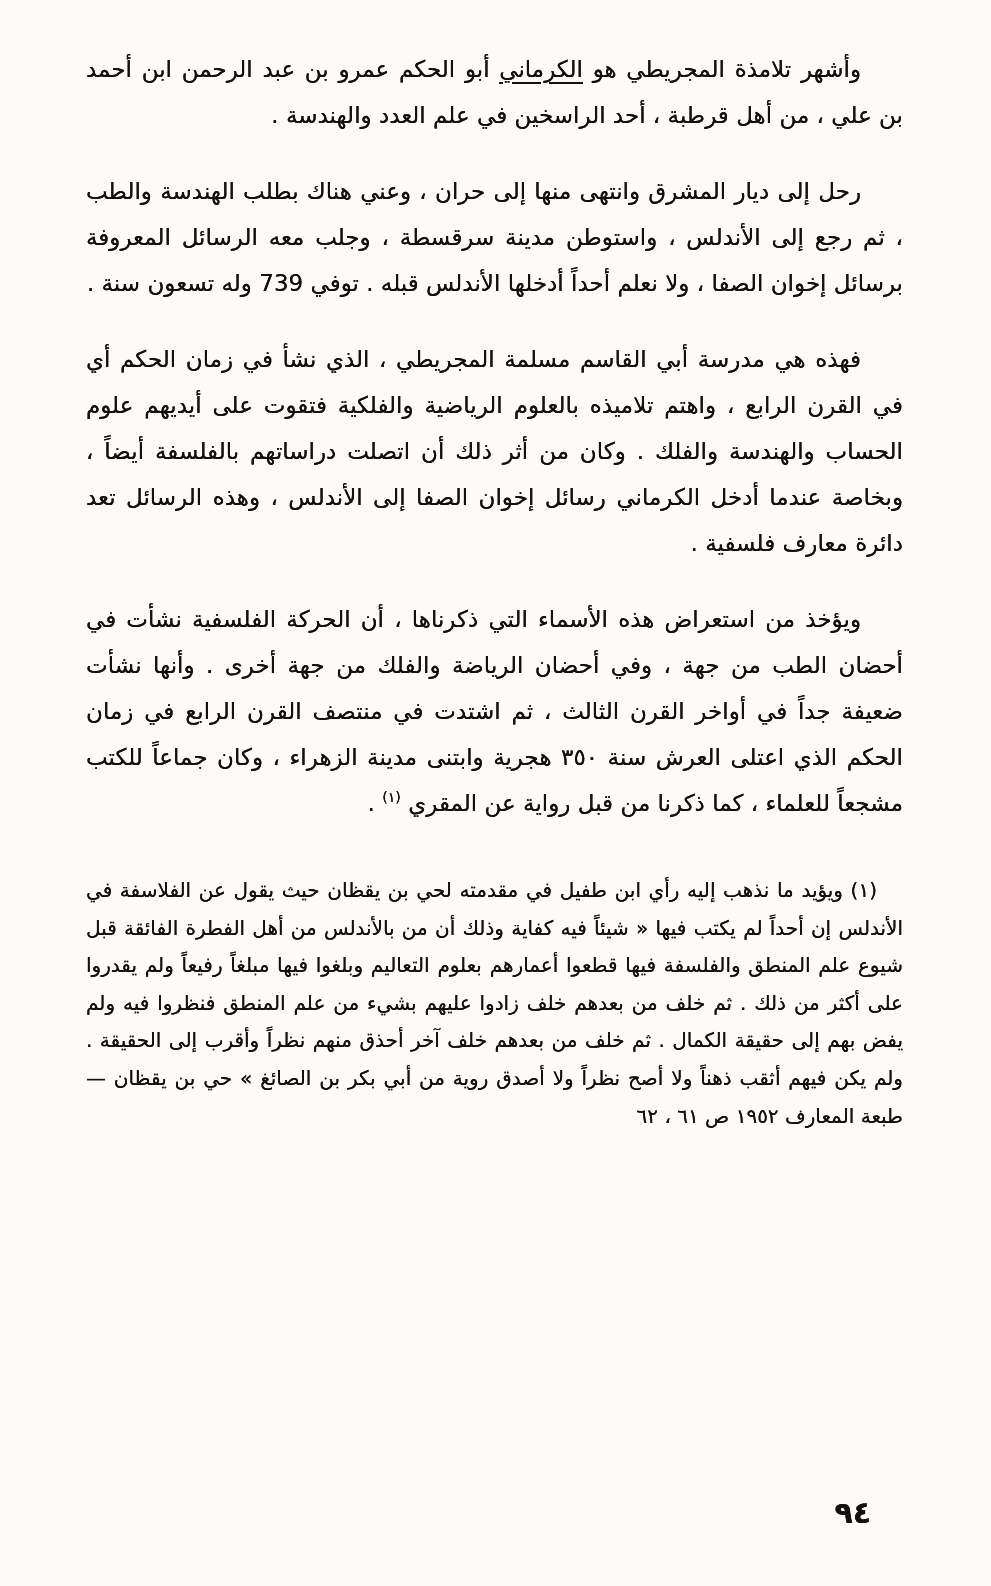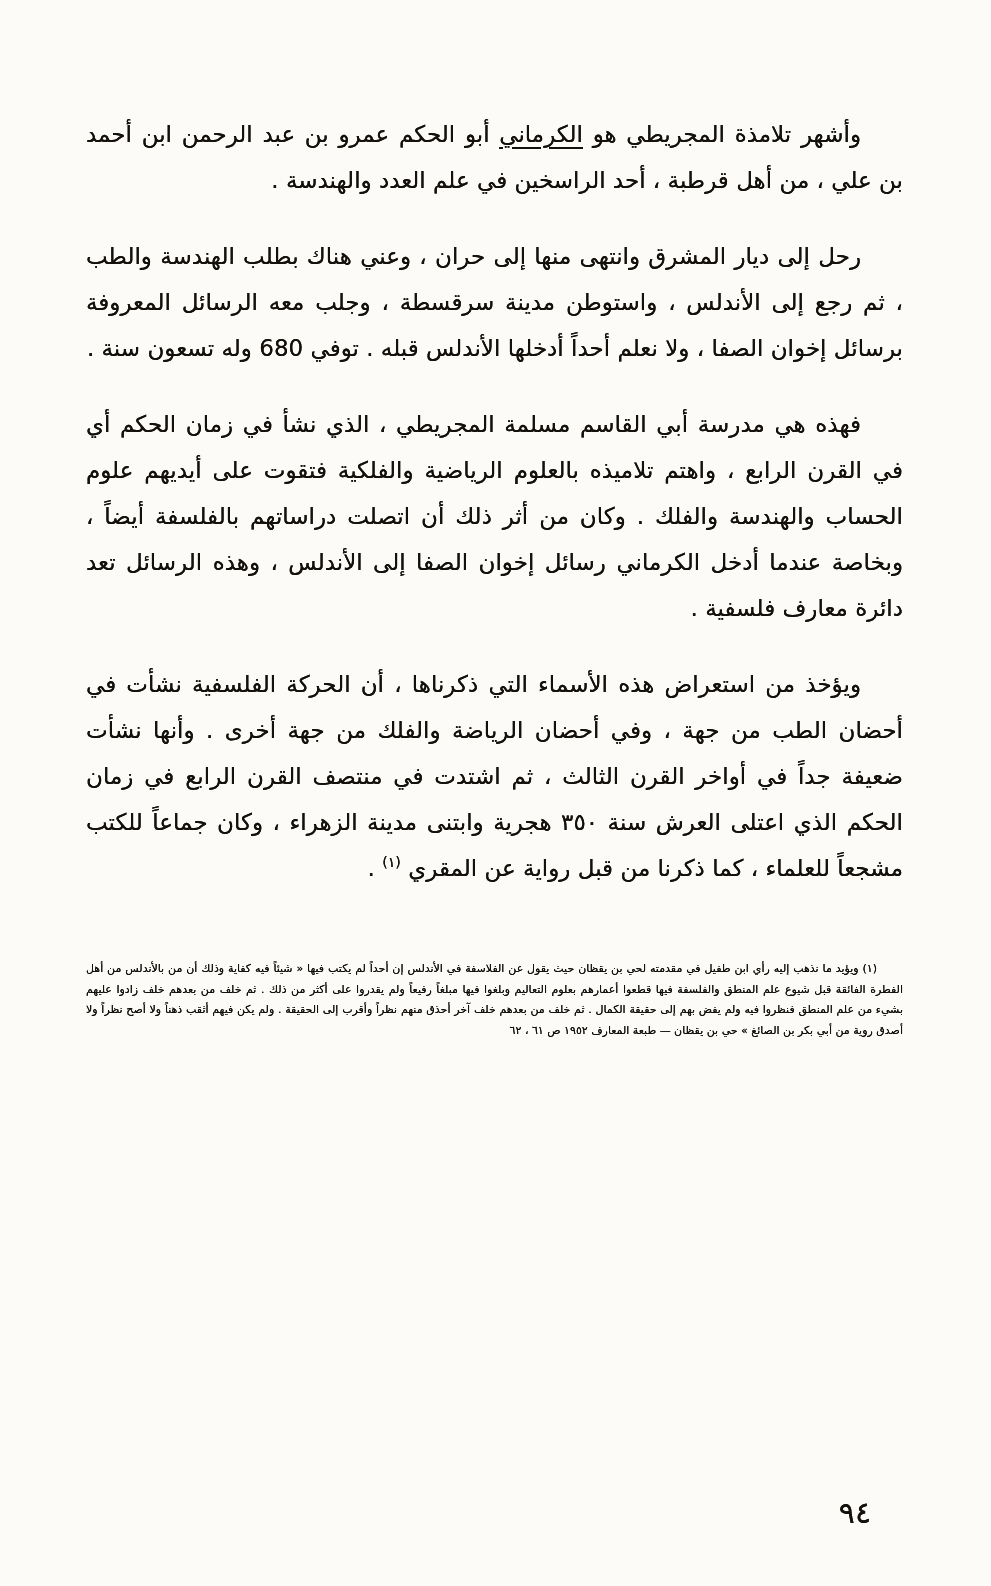--- a/index.html
+++ b/index.html
@@ -8,21 +8,21 @@
     padding: 0;
     background: #f4f2ec;
   }
   .page {
     position: relative;
     width: 991px;
     height: 1586px;
     margin: 0 auto;
     background: #fcfbf7;
     box-sizing: border-box;
-    padding: 111px 88px 0 86px;
+    padding: 46px 88px 0 86px;
     direction: rtl;
     font-family: "DejaVu Sans", sans-serif;
     color: #14110d;
     overflow: hidden;
   }
   .body-text {
     font-size: 23px;
     line-height: 2.0;
     text-align: justify;
     text-shadow: 0 0 0.5px currentColor;
@@ -34,52 +34,52 @@
   .underline {
     text-decoration: underline;
     text-underline-offset: 5px;
   }
   .fn-ref {
     font-size: 0.62em;
     vertical-align: super;
     line-height: 0;
   }
   .footnotes {
-    margin-top: 68px;
-    font-size: 11px;
+    margin-top: 46px;
+    font-size: 20px;
     line-height: 1.88;
     text-align: justify;
     text-shadow: 0 0 0.4px currentColor;
   }
   .fn {
     margin: 0 0 14px 0;
     text-indent: 26px;
   }
   .fn.second {
     text-indent: 30px;
   }
   .page-number {
     position: absolute;
     bottom: 56px;
     right: 120px;
     font-size: 30px;
-    font-weight: normal;
+    font-weight: bold;
     text-shadow: 0 0 0.6px currentColor;
   }
 </style>
 </head>
 <body>
 
 <div class="page">
 
   <div class="body-text">
 
     <p class="para"><span>وأشهر تلامذة المجريطي هو </span><span class="underline">الكرماني</span><span> أبو الحكم عمرو بن عبد الرحمن ابن أحمد بن علي ، من أهل قرطبة ، أحد الراسخين في علم العدد والهندسة .</span></p>
 
-    <p class="para">رحل إلى ديار المشرق وانتهى منها إلى حران ، وعني هناك بطلب الهندسة والطب ، ثم رجع إلى الأندلس ، واستوطن مدينة سرقسطة ، وجلب معه الرسائل المعروفة برسائل إخوان الصفا ، ولا نعلم أحداً أدخلها الأندلس قبله . توفي 680 وله تسعون سنة .</p>
+    <p class="para">رحل إلى ديار المشرق وانتهى منها إلى حران ، وعني هناك بطلب الهندسة والطب ، ثم رجع إلى الأندلس ، واستوطن مدينة سرقسطة ، وجلب معه الرسائل المعروفة برسائل إخوان الصفا ، ولا نعلم أحداً أدخلها الأندلس قبله . توفي 739 وله تسعون سنة .</p>
 
     <p class="para">فهذه هي مدرسة أبي القاسم مسلمة المجريطي ، الذي نشأ في زمان الحكم أي في القرن الرابع ، واهتم تلاميذه بالعلوم الرياضية والفلكية فتقوت على أيديهم علوم الحساب والهندسة والفلك . وكان من أثر ذلك أن اتصلت دراساتهم بالفلسفة أيضاً ، وبخاصة عندما أدخل الكرماني رسائل إخوان الصفا إلى الأندلس ، وهذه الرسائل تعد دائرة معارف فلسفية .</p>
 
     <p class="para"><span>ويؤخذ من استعراض هذه الأسماء التي ذكرناها ، أن الحركة الفلسفية نشأت في أحضان الطب من جهة ، وفي أحضان الرياضة والفلك من جهة أخرى . وأنها نشأت ضعيفة جداً في أواخر القرن الثالث ، ثم اشتدت في منتصف القرن الرابع في زمان الحكم الذي اعتلى العرش سنة ٣٥٠ هجرية وابتنى مدينة الزهراء ، وكان جماعاً للكتب مشجعاً للعلماء ، كما ذكرنا من قبل رواية عن المقري </span><sup class="fn-ref">(١)</sup><span> .</span></p>
 
   </div>
 
   <div class="footnotes">
 
     <p class="fn">(١) ويؤيد ما نذهب إليه رأي ابن طفيل في مقدمته لحي بن يقظان حيث يقول عن الفلاسفة في الأندلس إن أحداً لم يكتب فيها « شيئاً فيه كفاية وذلك أن من بالأندلس من أهل الفطرة الفائقة قبل شيوع علم المنطق والفلسفة فيها قطعوا أعمارهم بعلوم التعاليم وبلغوا فيها مبلغاً رفيعاً ولم يقدروا على أكثر من ذلك . ثم خلف من بعدهم خلف زادوا عليهم بشيء من علم المنطق فنظروا فيه ولم يفض بهم إلى حقيقة الكمال . ثم خلف من بعدهم خلف آخر أحذق منهم نظراً وأقرب إلى الحقيقة . ولم يكن فيهم أثقب ذهناً ولا أصح نظراً ولا أصدق روية من أبي بكر بن الصائغ » حي بن يقظان — طبعة المعارف ١٩٥٢ ص ٦١ ، ٦٢</p>

